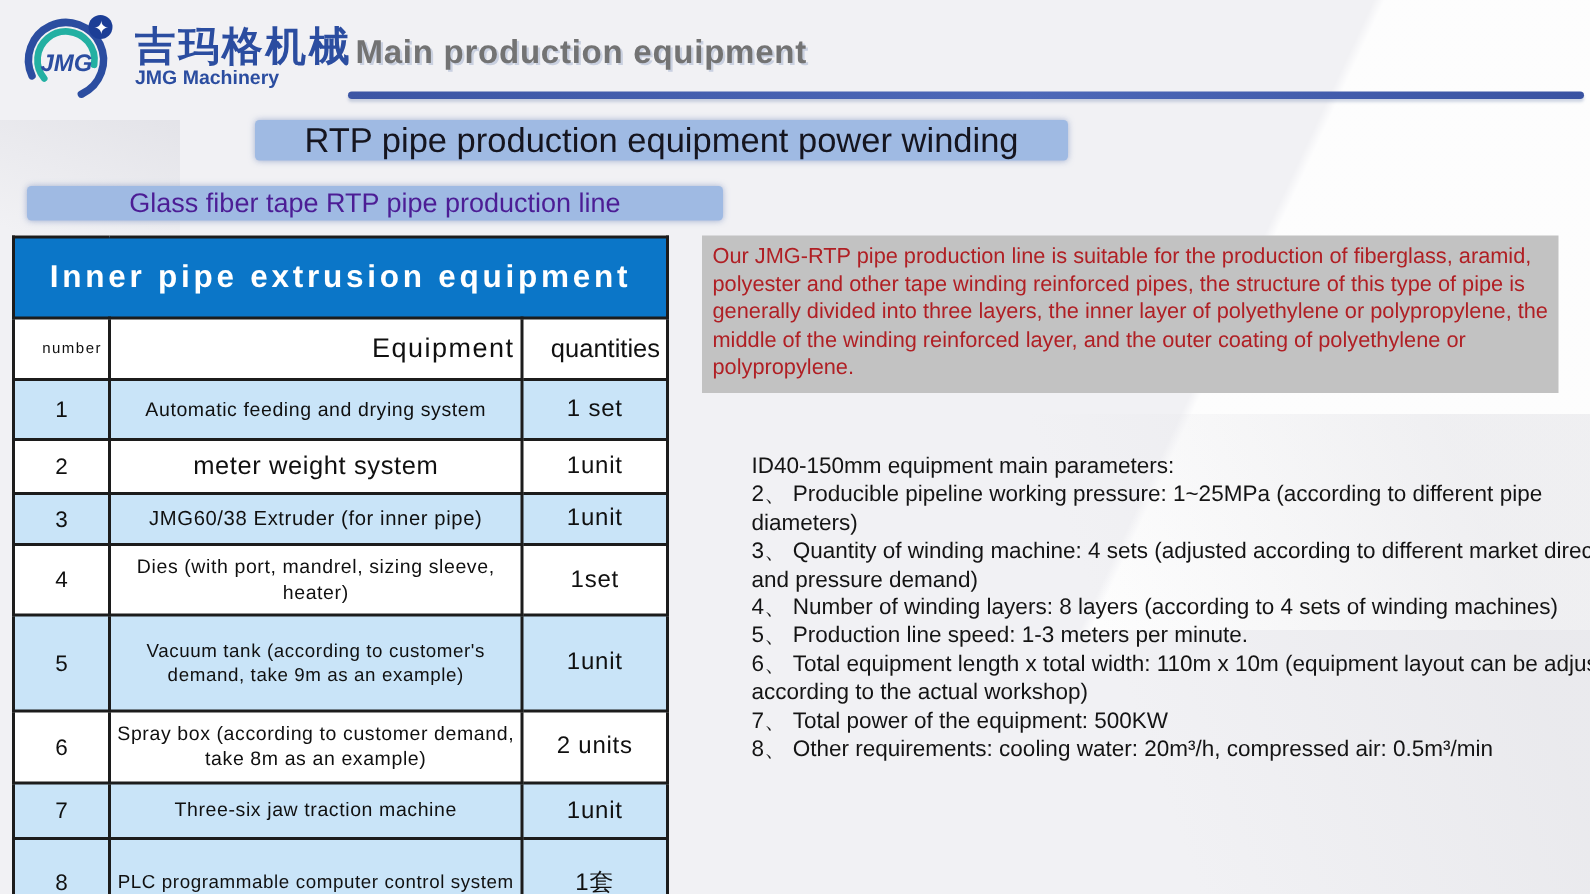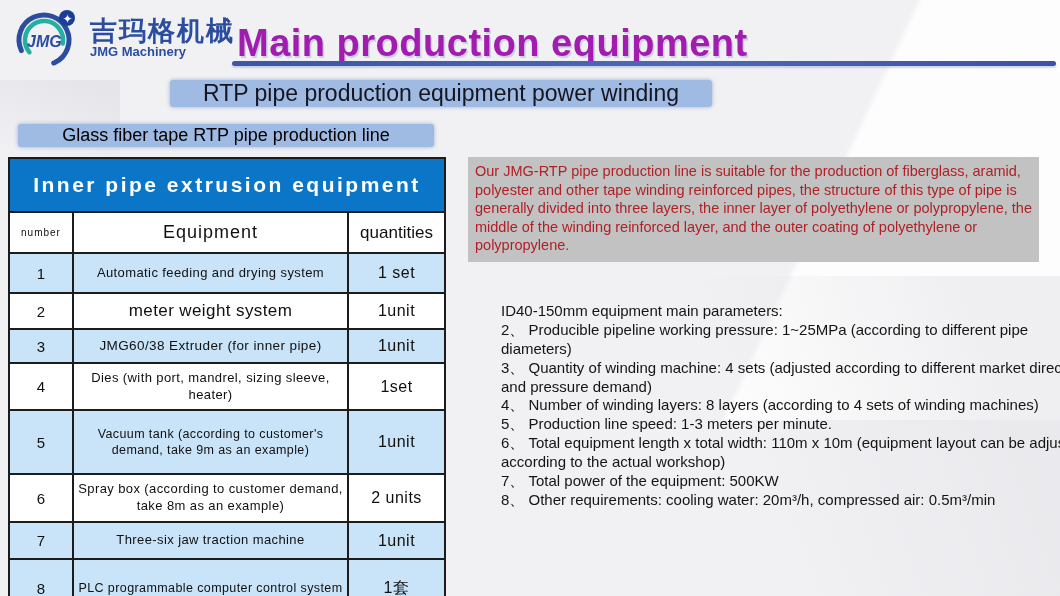--- a/index.html
+++ b/index.html
@@ -12,39 +12,39 @@
   
   .facet{position:absolute;pointer-events:none;}
   .facet1{right:0;top:0;width:560px;height:420px;background:linear-gradient(115deg,rgba(255,255,255,0) 55%,rgba(255,255,255,.85) 56%);}
   .facet2{right:0;bottom:0;width:720px;height:320px;background:linear-gradient(250deg,rgba(228,228,232,.55) 12%,rgba(255,255,255,0) 45%);}
   .facet3{left:0;top:80px;width:120px;height:120px;background:linear-gradient(200deg,rgba(222,222,228,.7),rgba(255,255,255,0) 70%);}
 
   
   .logo{position:absolute;left:12px;top:6px;display:flex;align-items:center;gap:6px;}
   .logo-text .cn{font-size:27px;font-weight:bold;color:#2b4da0;letter-spacing:2px;line-height:1.05;}
   .logo-text .en{font-size:13px;font-weight:bold;color:#2b4da0;line-height:1.05;}
-  .page-title{position:absolute;left:237px;top:22px;margin:0;font-size:38px;font-weight:bold;color:#a21caf;
+  .page-title{position:absolute;left:237px;top:22px;margin:0;font-size:22px;font-weight:bold;color:#737373;
     text-shadow:1.5px 1.5px 0 rgba(125,145,185,.35);letter-spacing:.5px;}
   .title-underline{position:absolute;left:232px;top:61px;width:824px;height:5px;border-radius:3px;
     background:linear-gradient(90deg,#3c55a4,#4d68b8 55%,#3a53a2);box-shadow:0 2px 2px rgba(120,140,180,.35);}
 
   .subtitle{position:absolute;left:170px;top:80px;width:542px;height:27px;background:#9fbae3;border-radius:3px;
     display:flex;align-items:center;justify-content:center;font-size:23px;color:#15151f;
     box-shadow:0 0 4px rgba(130,150,195,.7);white-space:nowrap;}
-  .section-label{position:absolute;left:18px;top:124px;width:416px;height:23px;background:#9fbae3;border-radius:3px;
-    display:flex;align-items:center;justify-content:center;font-size:18px;color:#000000;
+  .section-label{position:absolute;left:18px;top:124px;width:464px;height:23px;background:#9fbae3;border-radius:3px;
+    display:flex;align-items:center;justify-content:center;font-size:18px;color:#4c1d95;
     box-shadow:0 0 4px rgba(130,150,195,.7);white-space:nowrap;}
 
   
   table.equip{position:absolute;left:8px;top:157px;width:436px;border-collapse:collapse;table-layout:fixed;
     background:#fff;border:2px solid #1c1c1c;}
   table.equip th,table.equip td{border:2px solid #1c1c1c;padding:1px 4px;color:#101010;}
   .tbl-title{background:#0b76c8;color:#ffffff !important;font-size:21px;font-weight:bold;letter-spacing:2.5px;
     height:50px;text-align:center;}
-  tr.cols th{background:#ffffff;font-weight:normal;height:37px;text-align:center;}
+  tr.cols th{background:#ffffff;font-weight:normal;height:37px;text-align:right;}
   th.h-number{font-size:10px;font-weight:bold;letter-spacing:1px;}
   th.h-equipment{font-size:18px;letter-spacing:1px;}
   th.h-quantities{font-size:17px;}
   td.num{text-align:center;font-size:15px;}
   td.eq{text-align:center;font-size:13px;letter-spacing:.4px;line-height:1.3;}
   td.qty{text-align:center;font-size:16px;letter-spacing:.5px;}
   tr.alt td{background:#c9e4f8;}
   tr.plain td{background:#ffffff;}
   tr.r1{height:40px}tr.r2{height:36px}tr.r3{height:34px}tr.r4{height:47px}
   tr.r5{height:64px}tr.r6{height:48px}tr.r7{height:37px}tr.r8{height:58px}

